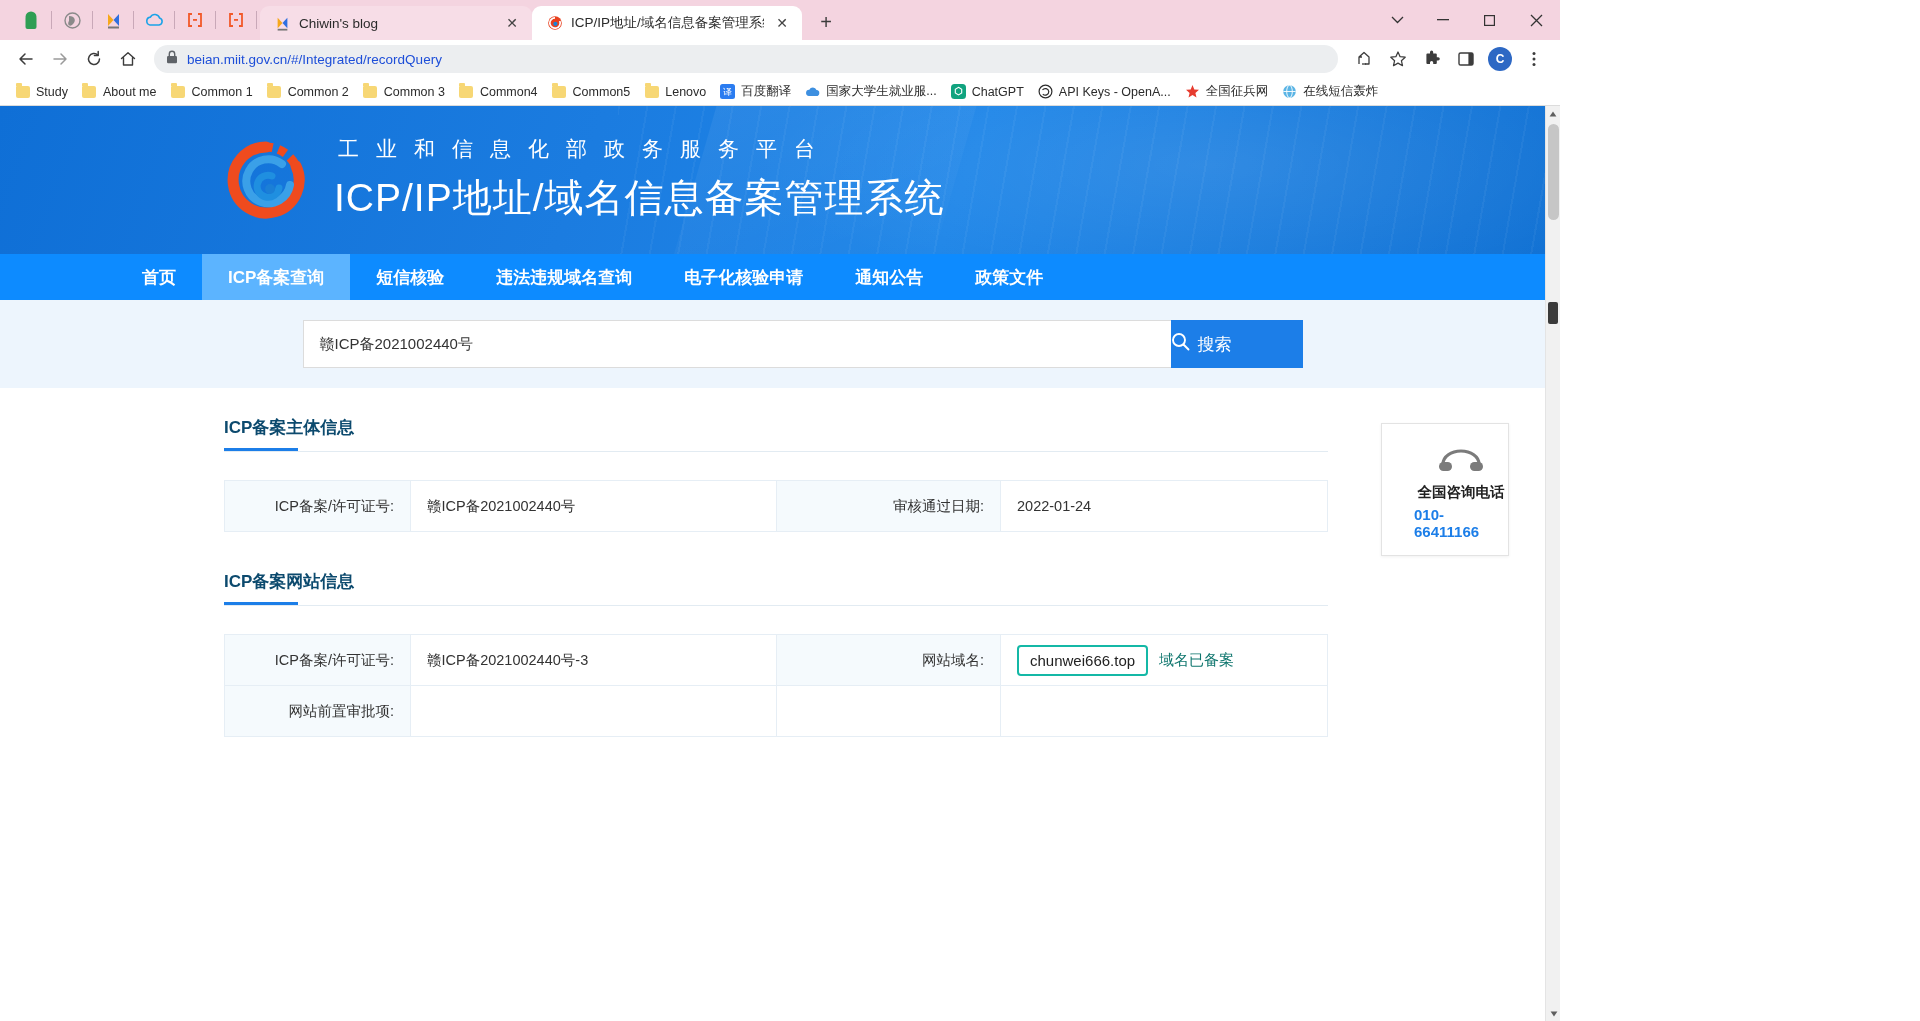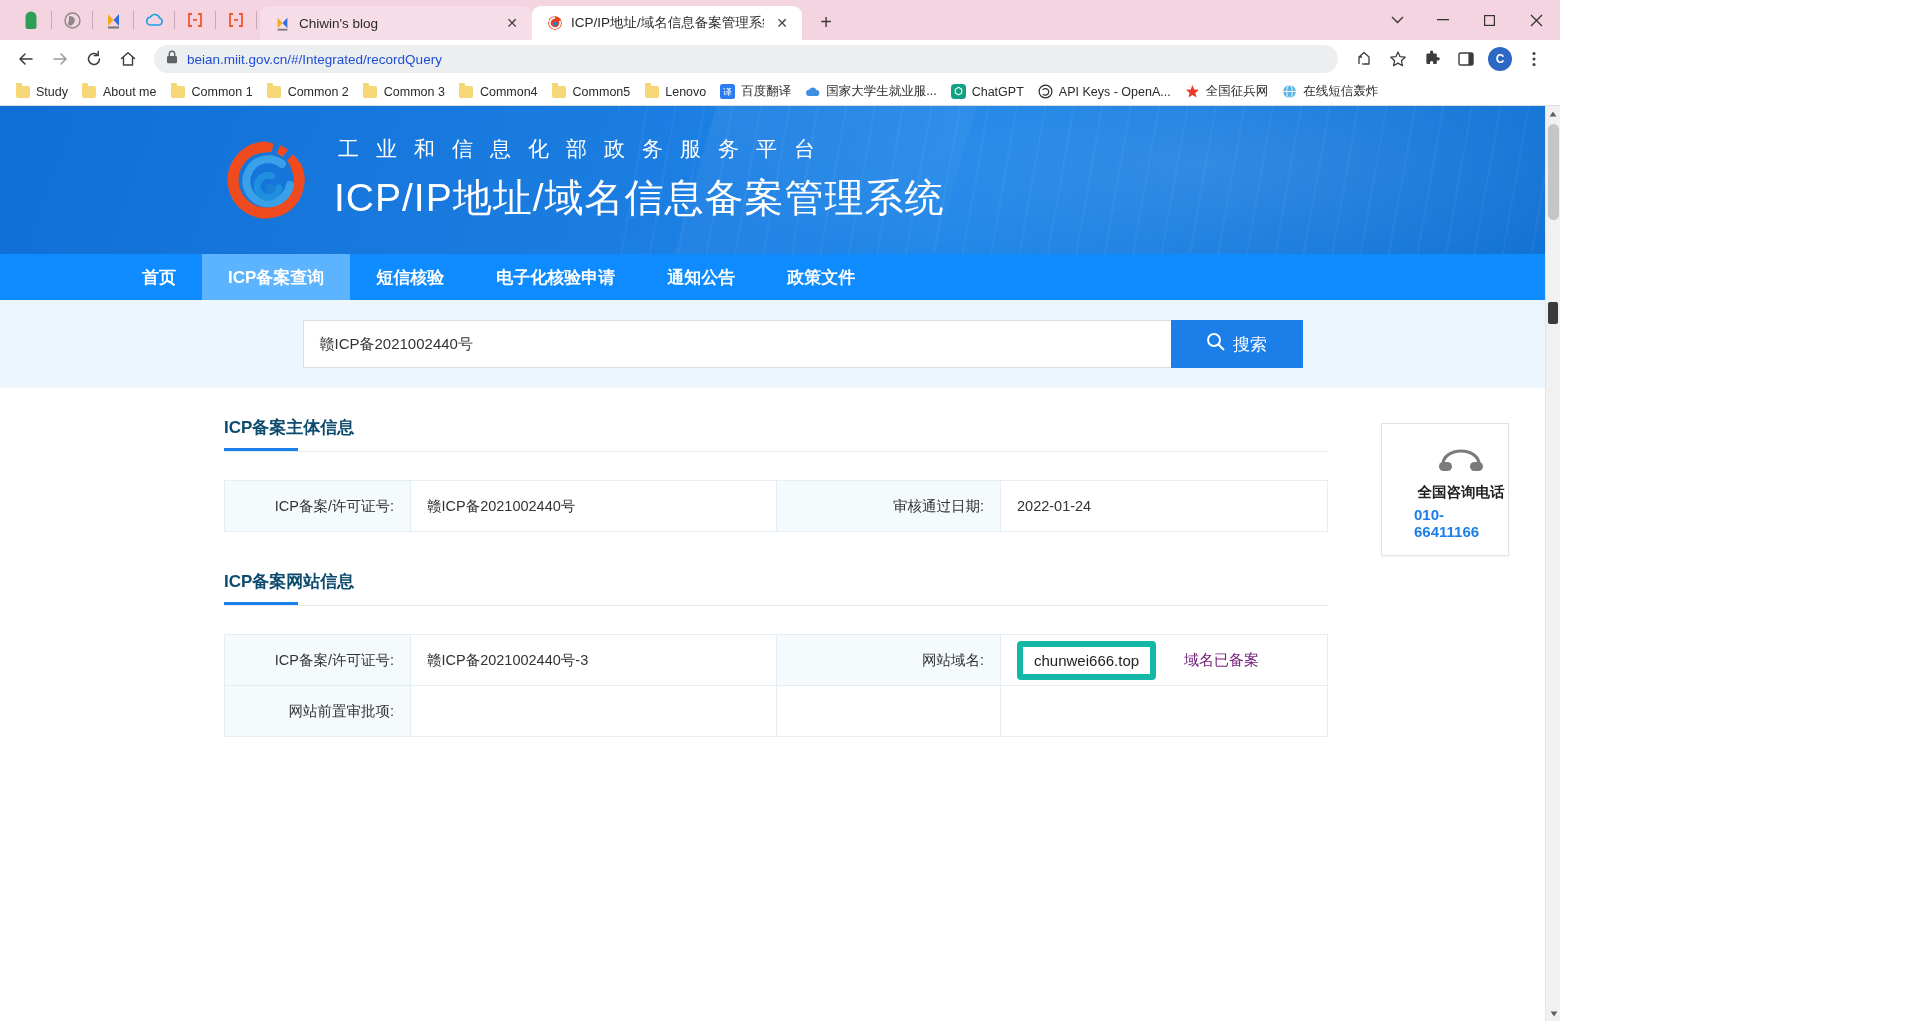--- a/index.html
+++ b/index.html
@@ -119,43 +119,43 @@
     background: #edf5fd; height: 88px; display: flex; align-items: center;
     justify-content: center; padding-left: 40px;
   }
   .searchwrap { display: flex; width: 1000px; height: 48px; margin-left: 20px; }
   .searchinput {
     flex: 1; background: #fff; border: 1px solid #dcdcdc; border-right: none;
     padding: 0 16px; font-size: 15px; color: #333; display: flex; align-items: center;
   }
   .searchbtn {
     width: 132px; background: #1c7ee8; color: #fff; display: flex; align-items: center;
-    justify-content: center; gap: 8px; font-size: 17px;
+    gap: 8px; font-size: 17px;
   }
 
   
   .content { padding: 28px 0 0 0; background: #fff; position: relative; }
   .section { width: 1104px; margin-left: 224px; }
   .sec-title { font-size: 17px; font-weight: bold; color: #0c4a6e; padding-bottom: 9px; }
   .sec-underline-wrap { border-bottom: 1px solid #e2ebf2; margin-bottom: 28px; }
   .sec-underline { width: 74px; height: 3px; background: #1c7ee8; }
 
   table.grid { width: 1104px; border-collapse: collapse; table-layout: fixed; }
   table.grid td {
     border: 1px solid #e6eef5; height: 51px; font-size: 14.5px; color: #333; padding: 0 16px;
     vertical-align: middle;
   }
   td.lbl { background: #f5fafd; text-align: right; color: #333; }
   td.val { background: #fff; text-align: left; }
 
   .badge-box {
-    display: inline-block; border: 6px solid #14b8a6; border-radius: 4px;
+    display: inline-block; border: 2px solid #14b8a6; border-radius: 4px;
     padding: 5px 11px; font-size: 15px; color: #222; background: #fff;
   }
-  .warn-text { color: #701a75; font-size: 15px; margin-left: 28px; }
+  .warn-text { color: #0f766e; font-size: 15px; margin-left: 11px; }
   .val-flex { display: flex; align-items: center; }
 
   
   .phone-widget {
     position: absolute; right: 36px; top: 317px; width: 128px; height: 133px;
     background: #fff; border: 1px solid #e3e3e3; display: flex; flex-direction: column;
     align-items: center; justify-content: center; gap: 4px; box-shadow: 0 1px 3px rgba(0,0,0,.06); padding-left: 32px;
   }
   .phone-ico { width: 50px; height: 40px; display: flex; align-items: center; justify-content: center; }
   .phone-label { font-size: 14.5px; font-weight: bold; color: #222; }
@@ -474,20 +474,21 @@
             <div class="banner-sub">工业和信息化部政务服务平台</div>
             <div class="banner-title">ICP/IP地址/域名信息备案管理系统</div>
           </div>
         </div>
       </div>
 
       <div class="nav">
         <div class="nav-item">首页</div>
         <div class="nav-item active">ICP备案查询</div>
         <div class="nav-item">短信核验</div>
+        <div class="nav-item">违法违规域名查询</div>
         <div class="nav-item">电子化核验申请</div>
         <div class="nav-item">通知公告</div>
         <div class="nav-item">政策文件</div>
       </div>
 
       <div class="searchstrip">
         <div class="searchwrap">
           <div class="searchinput">赣ICP备2021002440号</div>
           <div class="searchbtn">
             <span>

